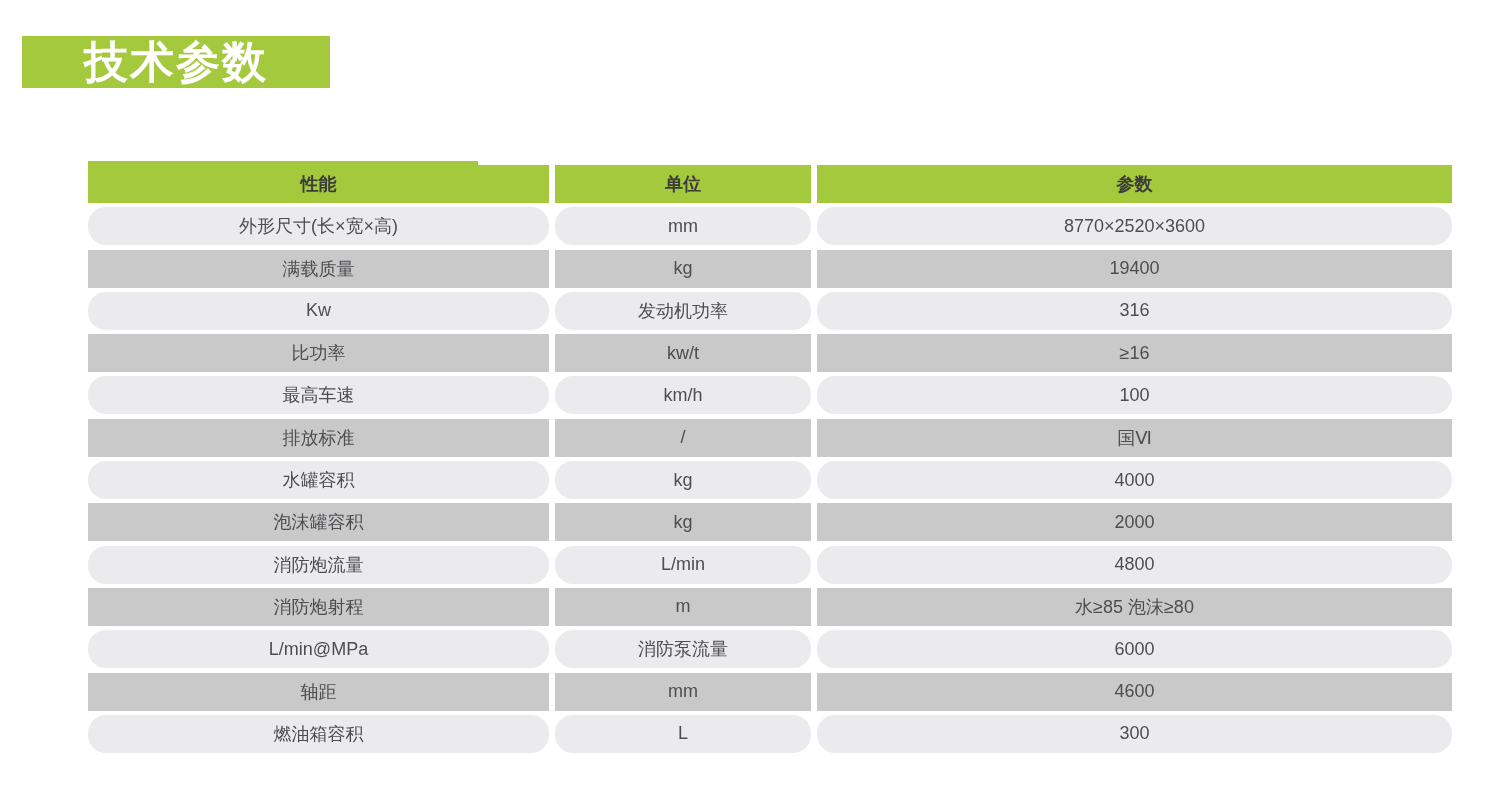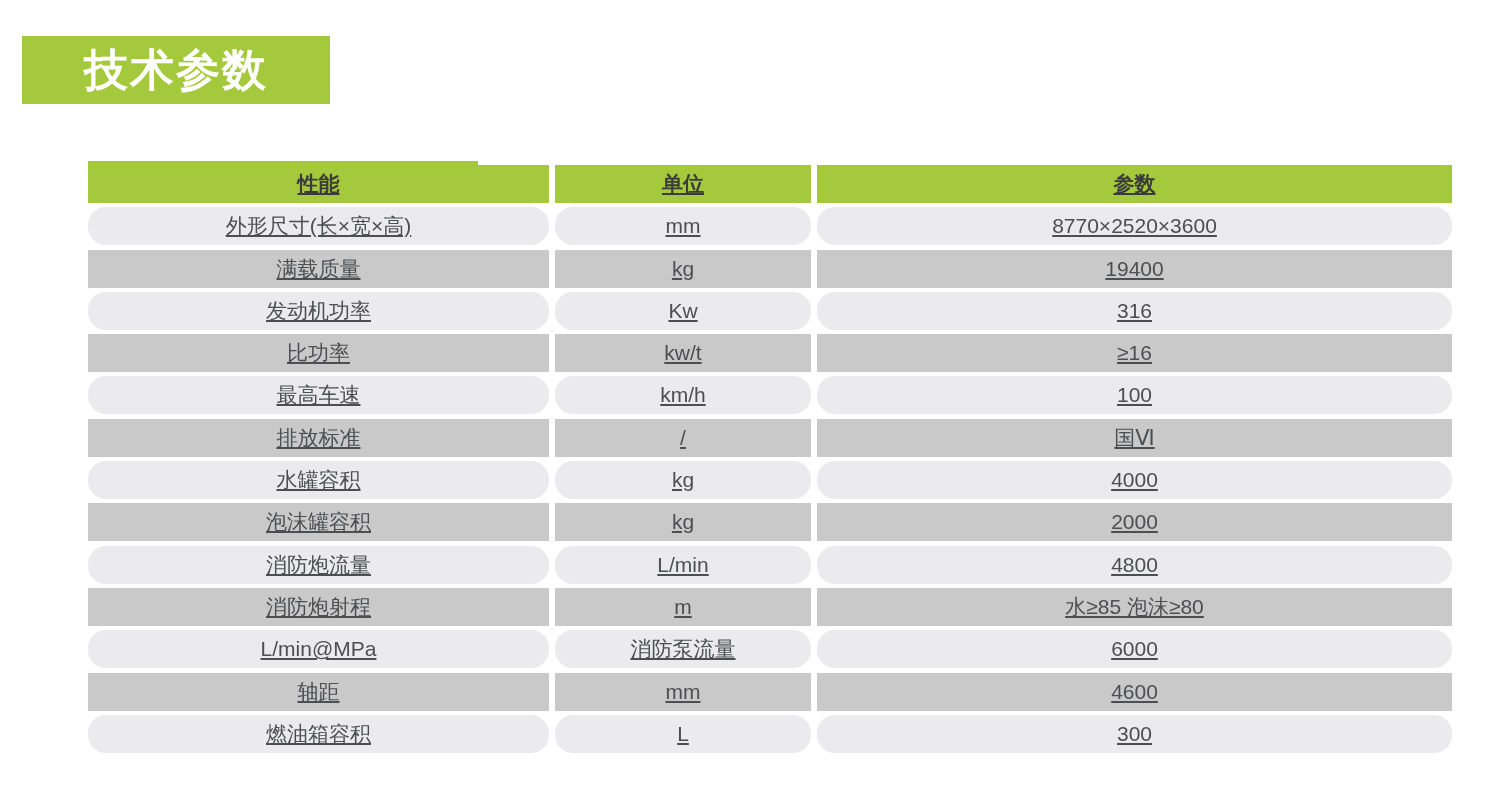--- a/index.html
+++ b/index.html
@@ -9,42 +9,42 @@
     --header-text:#3b3b3b;
     --body-text:#4d4e50;
     --title-text:#ffffff;
   }
   *{margin:0;padding:0;box-sizing:border-box;}
   html,body{width:1500px;height:803px;background:#ffffff;overflow:hidden;
     font-family:"Liberation Sans","DejaVu Sans",sans-serif;}
   .page{position:relative;width:1500px;height:803px;background:#ffffff;}
 
   .title-box{
-    position:absolute;left:22px;top:36px;width:308px;height:68px;
+    position:absolute;left:22px;top:36px;width:308px;height:52px;
     background:var(--green);
     display:flex;align-items:center;justify-content:center;
   }
   .title-box span{
     color:var(--title-text);font-size:44px;font-weight:bold;letter-spacing:2px;
   }
 
   .spec-table{position:absolute;left:88px;top:165px;width:1364px;}
   .header-artifact{
     position:absolute;left:0;top:-4px;width:390px;height:6px;background:var(--green);
   }
   .grid{
     position:relative;display:grid;
     grid-template-columns:461px 256px 635px;
     grid-auto-rows:38px;
     column-gap:6px;row-gap:4.3px;
   }
   .cell{
     display:flex;align-items:center;justify-content:center;
-    font-size:21px;color:var(--body-text);
-    white-space:nowrap;overflow:hidden;text-decoration:underline;
+    font-size:18px;color:var(--body-text);
+    white-space:nowrap;overflow:hidden;
   }
   .cell.head{
     background:var(--green);color:var(--header-text);font-weight:bold;
   }
   .cell.light{background:var(--row-light);border-radius:18px;}
   .cell.dark{background:var(--row-dark);text-align:center;}
 </style>
 </head>
 <body>
 
@@ -59,22 +59,22 @@
     <div class="grid" id="grid">
       <div class="cell head">性能</div>
       <div class="cell head">单位</div>
       <div class="cell head">参数</div>
     <div class="cell light">外形尺寸(长×宽×高)</div>
         <div class="cell light">mm</div>
         <div class="cell light">8770×2520×3600</div>
         <div class="cell dark">满载质量</div>
         <div class="cell dark">kg</div>
         <div class="cell dark">19400</div>
+        <div class="cell light">Kw</div>
         <div class="cell light">发动机功率</div>
-        <div class="cell light">Kw</div>
         <div class="cell light">316</div>
         <div class="cell dark">比功率</div>
         <div class="cell dark">kw/t</div>
         <div class="cell dark">≥16</div>
         <div class="cell light">最高车速</div>
         <div class="cell light">km/h</div>
         <div class="cell light">100</div>
         <div class="cell dark">排放标准</div>
         <div class="cell dark">/</div>
         <div class="cell dark">国Ⅵ</div>

